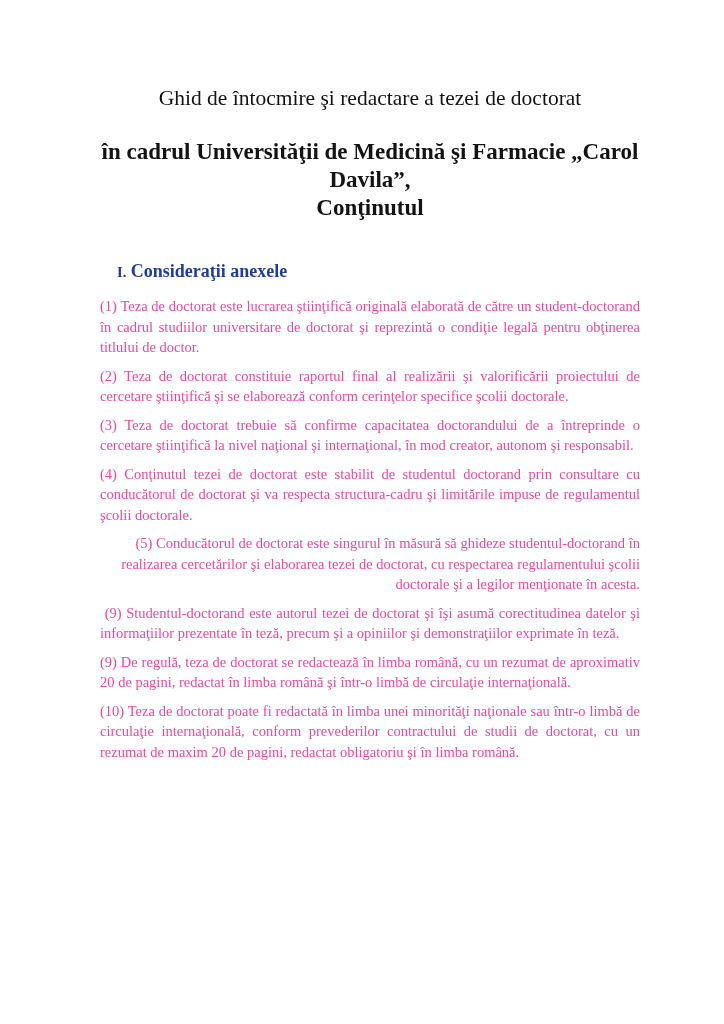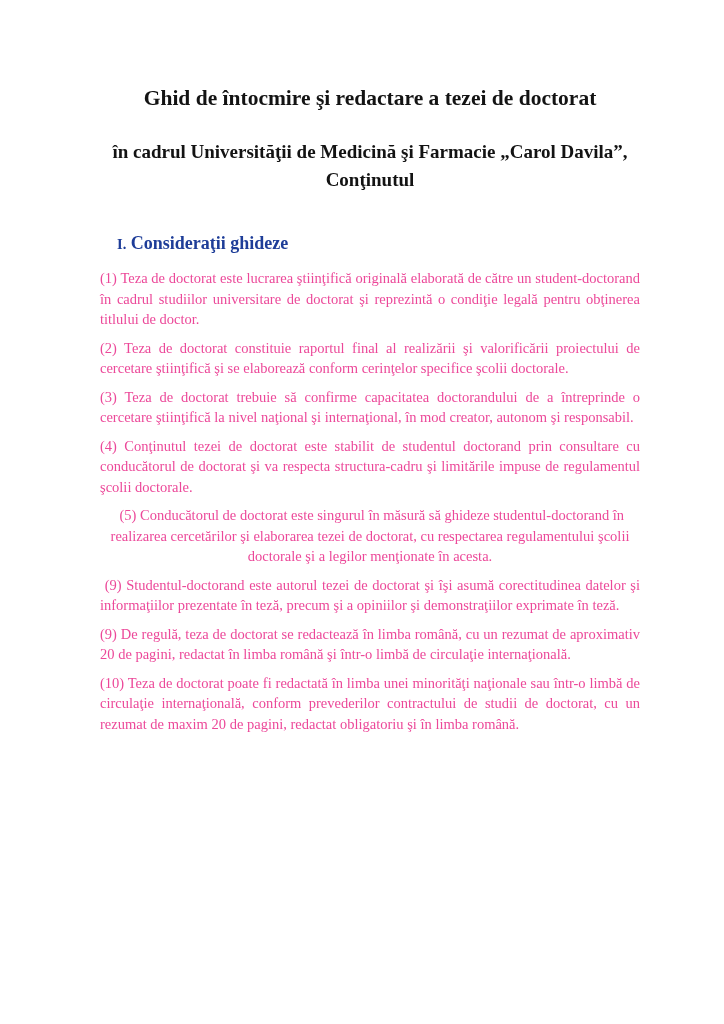--- a/index.html
+++ b/index.html
@@ -17,28 +17,28 @@
   .page {
     box-sizing: border-box;
     width: 724px;
     height: 1024px;
     padding: 84px 84px 40px 100px;
     background: #ffffff;
   }
   .doc-title {
     margin: 0;
     font-size: 21.5px;
-    font-weight: bold;
+    font-weight: normal;
     text-align: center;
     line-height: 28px;
     color: #131313;
   }
   .doc-subtitle {
     margin: 26px 0 0 0;
-    font-size: 19px;
+    font-size: 23px;
     font-weight: bold;
     text-align: center;
     line-height: 28px;
     color: #131313;
   }
   .section-heading {
     margin: 38px 0 0 17px;
     font-size: 18px;
     font-weight: bold;
     line-height: 22px;
@@ -51,36 +51,36 @@
     font-size: 14.5px;
     line-height: 20.5px;
     text-align: justify;
     white-space: pre-wrap;
     color: #ec4899;
   }
   .body-text p:first-child {
     margin-top: 13px;
   }
   .body-text p.align-left {
-    text-align: center;
+    text-align: right;
   }
 </style>
 </head>
 <body>
 
 <div class="page">
 
   <h1 class="doc-title">Ghid de întocmire şi redactare a tezei de doctorat</h1>
 
   <h2 class="doc-subtitle">
     <span>în cadrul Universităţii de Medicină şi Farmacie „Carol Davila”,</span><br>
     <span>Conţinutul</span>
   </h2>
 
-  <h3 class="section-heading" style="color: rgb(30, 61, 152);"><span class="numeral">I.</span> <span>Consideraţii ghideze</span></h3>
+  <h3 class="section-heading" style="color: rgb(30, 61, 152);"><span class="numeral">I.</span> <span>Consideraţii anexele</span></h3>
 
   <div class="body-text">
     <p>(1) Teza de doctorat este lucrarea ştiinţifică originală elaborată de către un student-doctorand în cadrul studiilor universitare de doctorat şi reprezintă o condiţie legală pentru obţinerea titlului de doctor.</p>
     <p>(2) Teza de doctorat constituie raportul final al realizării şi valorificării proiectului de cercetare ştiinţifică şi se elaborează conform cerinţelor specifice şcolii doctorale.</p>
     <p>(3) Teza de doctorat trebuie să confirme capacitatea doctorandului de a întreprinde o cercetare ştiinţifică la nivel naţional şi internaţional, în mod creator, autonom şi responsabil.</p>
     <p>(4) Conţinutul tezei de doctorat este stabilit de studentul doctorand prin consultare cu conducătorul de doctorat şi va respecta structura-cadru şi limitările impuse de regulamentul şcolii doctorale.</p>
     <p class="align-left"> (5) Conducătorul de doctorat este singurul în măsură să ghideze studentul-doctorand în realizarea cercetărilor şi elaborarea tezei de doctorat, cu respectarea regulamentului şcolii doctorale şi a legilor menţionate în acesta.</p>
     <p> (9) Studentul-doctorand este autorul tezei de doctorat şi îşi asumă corectitudinea datelor şi informaţiilor prezentate în teză, precum şi a opiniilor şi demonstraţiilor exprimate în teză.</p>
     <p>(9) De regulă, teza de doctorat se redactează în limba română, cu un rezumat de aproximativ 20 de pagini, redactat în limba română şi într-o limbă de circulaţie internaţională.</p>
     <p>(10) Teza de doctorat poate fi redactată în limba unei minorităţi naţionale sau într-o limbă de circulaţie internaţională, conform prevederilor contractului de studii de doctorat, cu un rezumat de maxim 20 de pagini, redactat obligatoriu şi în limba română.</p>

